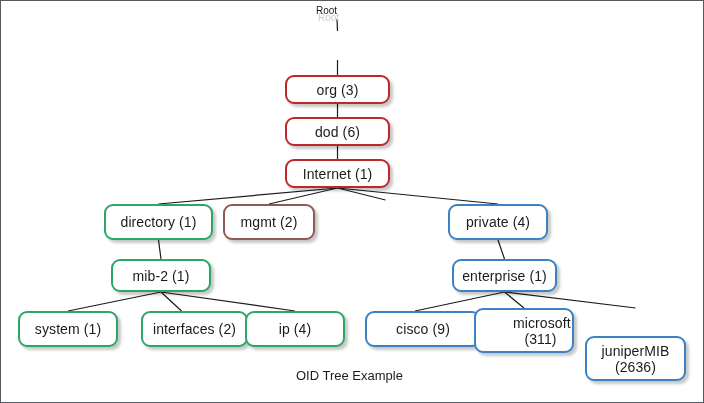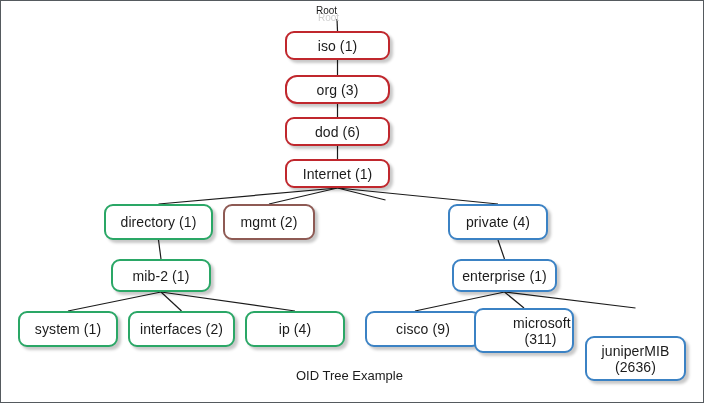--- a/index.html
+++ b/index.html
@@ -92,24 +92,21 @@
       <line x1="503.5" y1="291" x2="634.5" y2="307" stroke="#1b1b1b" stroke-width="1.2"></line>
     </svg>
 
   <div class="root-label" style="left: 315px; top: 4px;">
     <span class="ghost">Root</span>
     <span class="main">Root</span>
   </div>
 
   <div class="caption" style="left: 295px; top: 367px;">OID Tree Example</div>
 
-<div class="node" style="left: 284px; top: 30px; width: 105px; height: 29px; border-color: rgb(192, 39, 45);">
-      <span>iso (1)</span>
-    </div>
-    <div class="node" style="left: 284px; top: 74px; width: 105px; height: 29px; border-color: rgb(192, 39, 45); border-radius: 12px;">
+    <div class="node" style="left: 284px; top: 74px; width: 105px; height: 29px; border-color: rgb(192, 39, 45);">
       <span>org (3)</span>
     </div>
     <div class="node" style="left: 284px; top: 116px; width: 105px; height: 29px; border-color: rgb(192, 39, 45);">
       <span>dod (6)</span>
     </div>
     <div class="node" style="left: 284px; top: 158px; width: 105px; height: 29px; border-color: rgb(192, 39, 45);">
       <span>Internet (1)</span>
     </div>
     <div class="node" style="left: 103px; top: 203px; width: 109px; height: 36px; border-color: rgb(42, 167, 102);">
       <span>directory (1)</span>
@@ -122,21 +119,21 @@
     </div>
     <div class="node" style="left: 110px; top: 258px; width: 100px; height: 33px; border-color: rgb(42, 167, 102);">
       <span>mib-2 (1)</span>
     </div>
     <div class="node" style="left: 451px; top: 258px; width: 105px; height: 33px; border-color: rgb(59, 130, 196);">
       <span>enterprise (1)</span>
     </div>
     <div class="node" style="left: 17px; top: 310px; width: 100px; height: 36px; border-color: rgb(42, 167, 102);">
       <span>system (1)</span>
     </div>
-    <div class="node" style="left: 127px; top: 310px; width: 107px; height: 36px; border-color: rgb(42, 167, 102);">
+    <div class="node" style="left: 140px; top: 310px; width: 107px; height: 36px; border-color: rgb(42, 167, 102);">
       <span>interfaces (2)</span>
     </div>
     <div class="node" style="left: 244px; top: 310px; width: 100px; height: 36px; border-color: rgb(42, 167, 102);">
       <span>ip (4)</span>
     </div>
     <div class="node" style="left: 364px; top: 310px; width: 116px; height: 36px; border-color: rgb(59, 130, 196);">
       <span>cisco (9)</span>
     </div>
     <div class="node" style="left: 473px; top: 307px; width: 100px; height: 45px; border-color: rgb(59, 130, 196); flex-direction: column; padding-left: 37px;">
       <span>microsoft</span>

